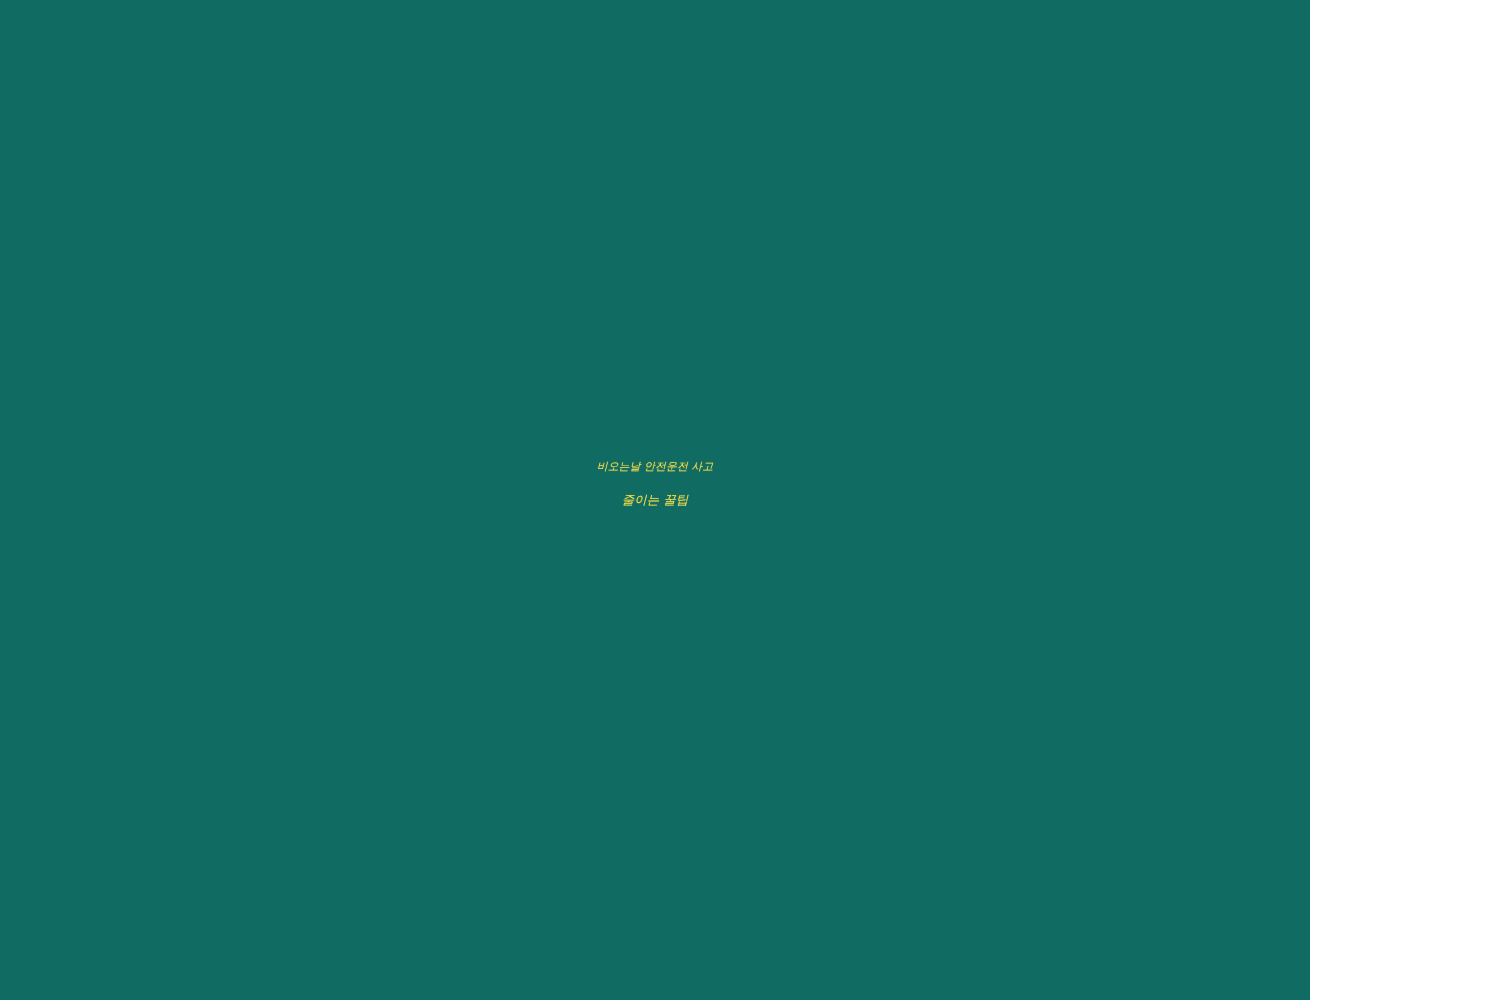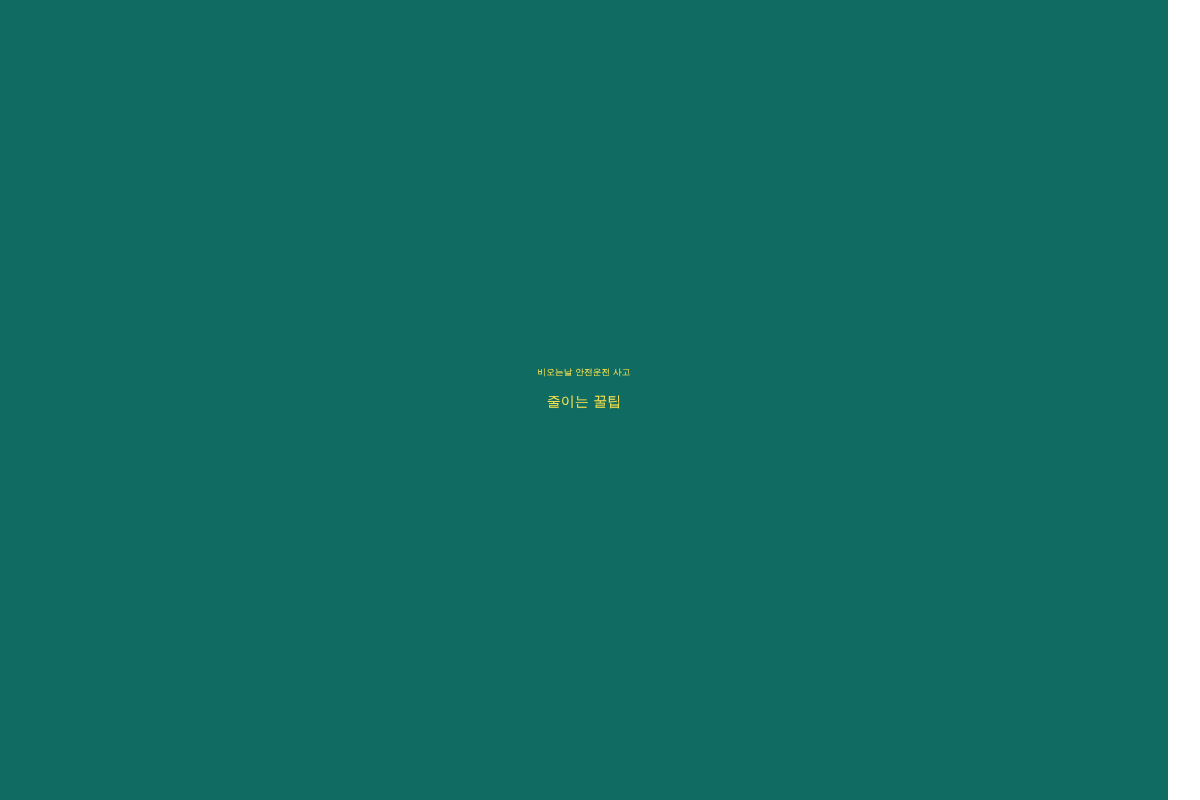--- a/index.html
+++ b/index.html
@@ -12,29 +12,30 @@
     width: 1200px;
     height: 800px;
     overflow: hidden;
     font-family: "DejaVu Sans", "Liberation Sans", sans-serif;
   }
 
   
   .thumbnail-card {
     position: relative;
     box-sizing: border-box;
-    width: 1168px;
+    width: 1048px;
     height: 800px;
     background-color: #106b62;   
     display: flex;
     flex-direction: column;
     align-items: flex-end;
     justify-content: center;
     overflow: hidden;
     user-select: none;
+    font-style: italic;
   }
 
   
   .headline {
     position: relative;
     width: 100%;
     margin: 0;
     padding: 0;
     
     transform: translateY(-12px);
@@ -67,17 +68,17 @@
 </style>
 </head>
 <body>
 
 <div class="thumbnail-card" style="background-color: rgb(16, 107, 98);">
 
   <h1 class="headline" style="color: rgb(245, 223, 77);">
 
     <span class="headline-line headline-line--primary" style="font-size: 8.7589px;">비오는날 안전운전 사고</span>
 
-    <span class="headline-line headline-line--secondary" style="font-size: 14px;">줄이는 꿀팁</span>
+    <span class="headline-line headline-line--secondary" style="font-size: 10px;">줄이는 꿀팁</span>
 
   </h1>
 
 </div>
 
 </body></html>

